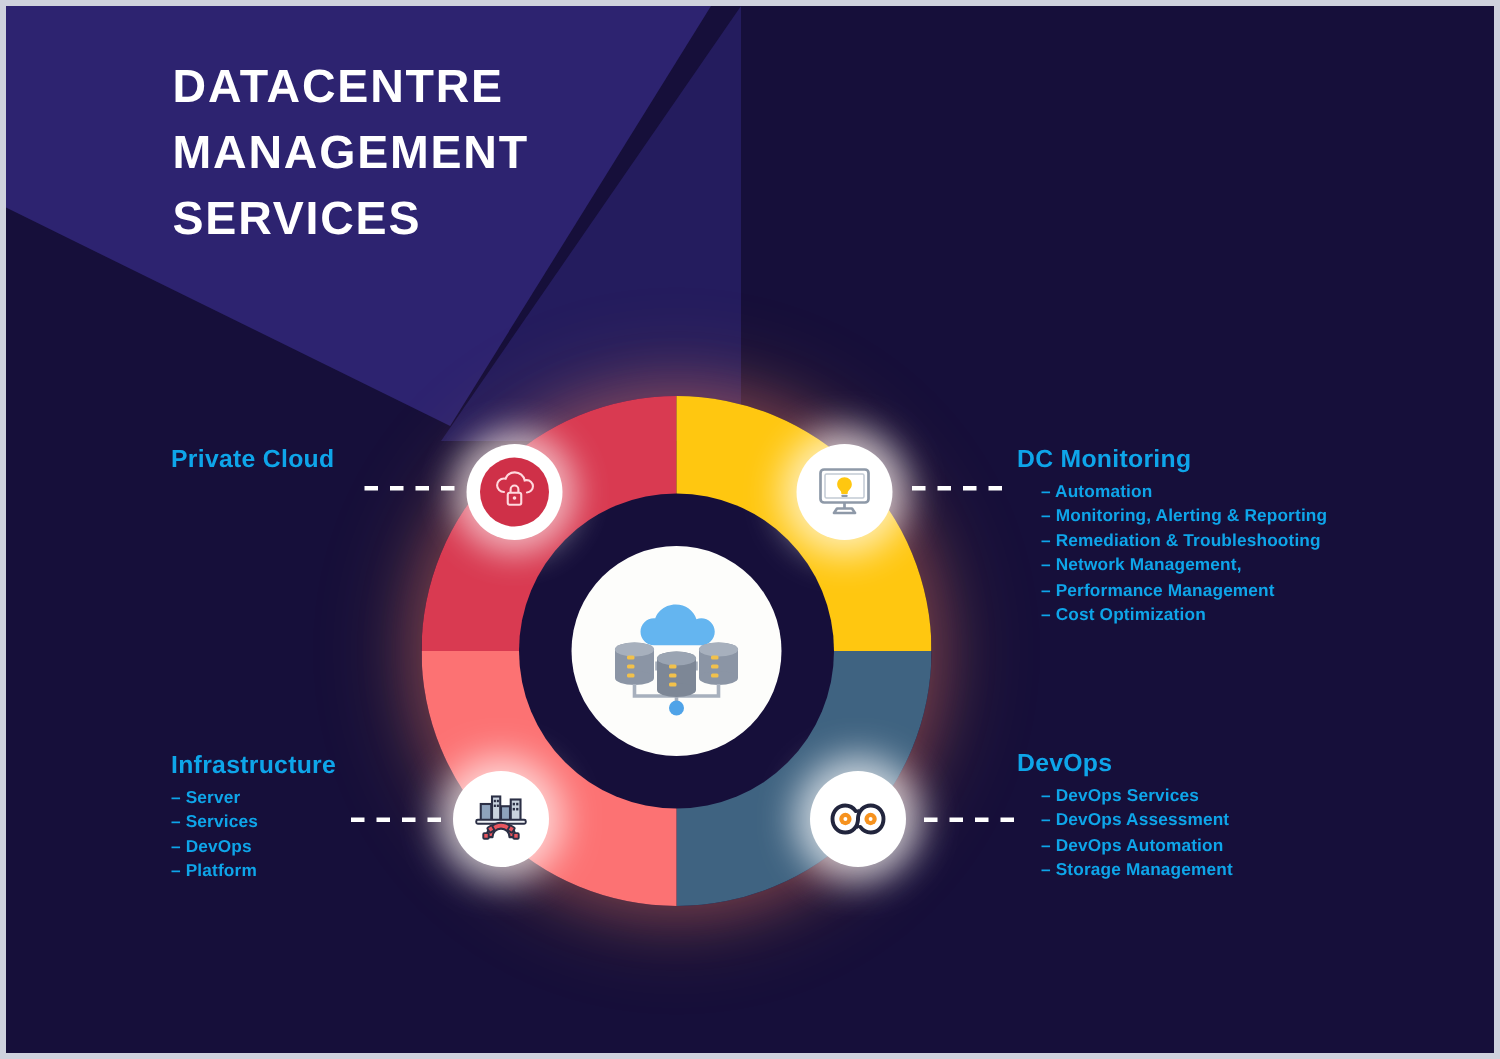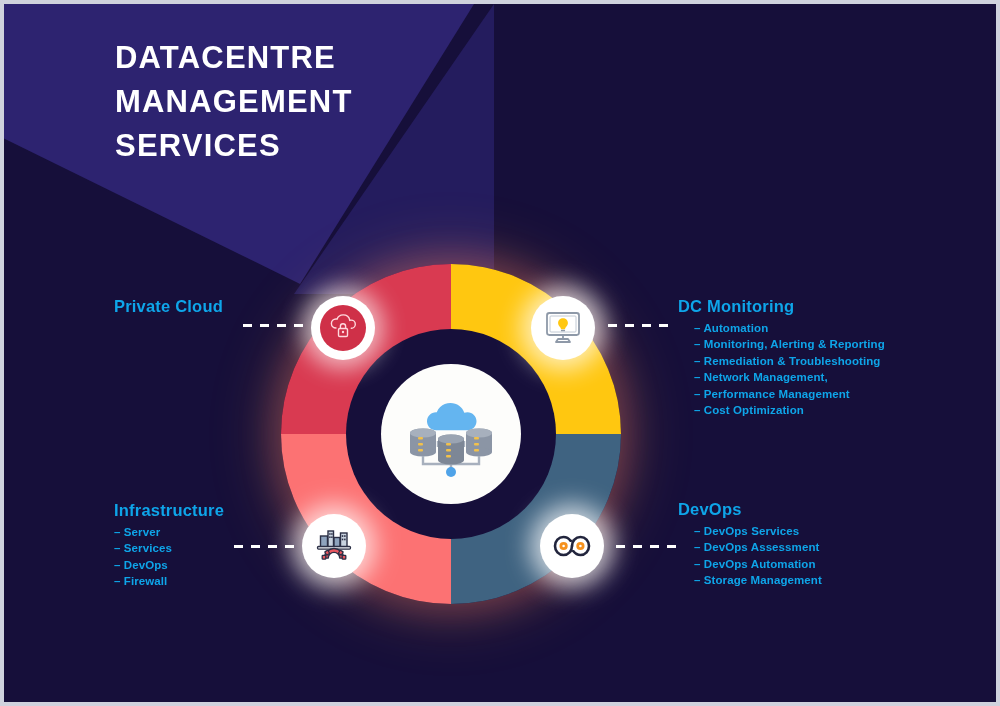--- a/index.html
+++ b/index.html
@@ -290,21 +290,21 @@
   <div class="block" id="block-private-cloud">
     <h3>Private Cloud</h3>
   </div>
 
   <div class="block" id="block-infrastructure">
     <h3>Infrastructure</h3>
     <ul>
       <li>Server</li>
       <li>Services</li>
       <li>DevOps</li>
-      <li>Firewall</li>
+      <li>Platform</li>
     </ul>
   </div>
 
   <div class="block" id="block-dc-operations">
     <h3>DC Monitoring</h3>
     <ul>
       <li>Automation</li>
       <li>Monitoring, Alerting &amp; Reporting</li>
       <li>Remediation &amp; Troubleshooting</li>
       <li>Network Management,</li>

